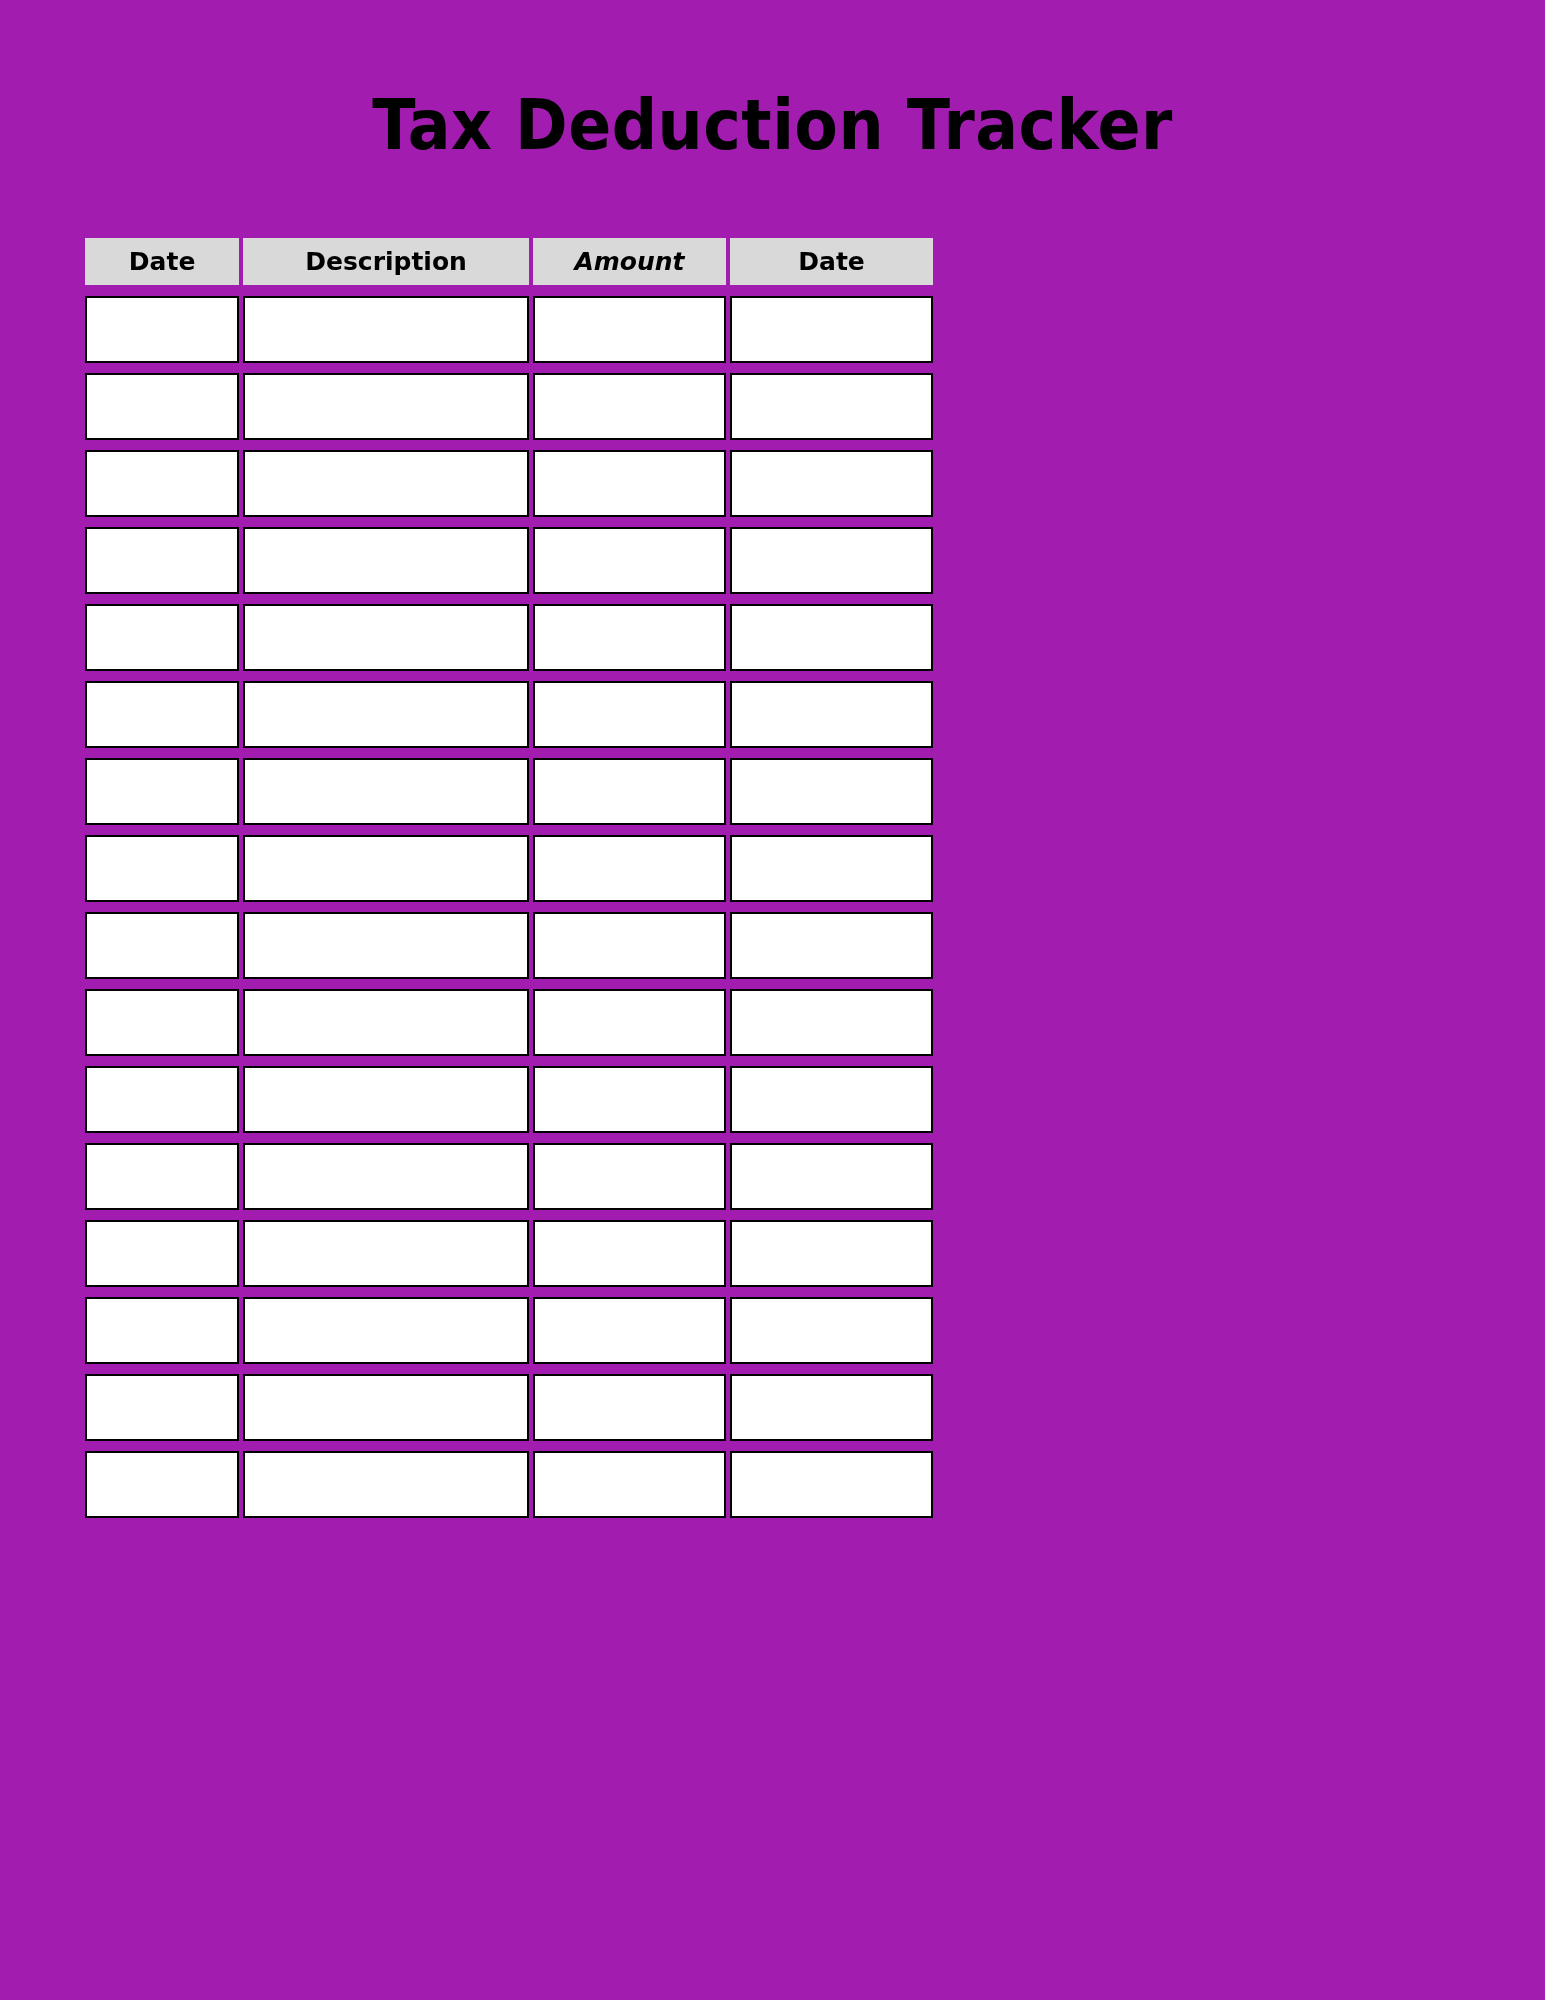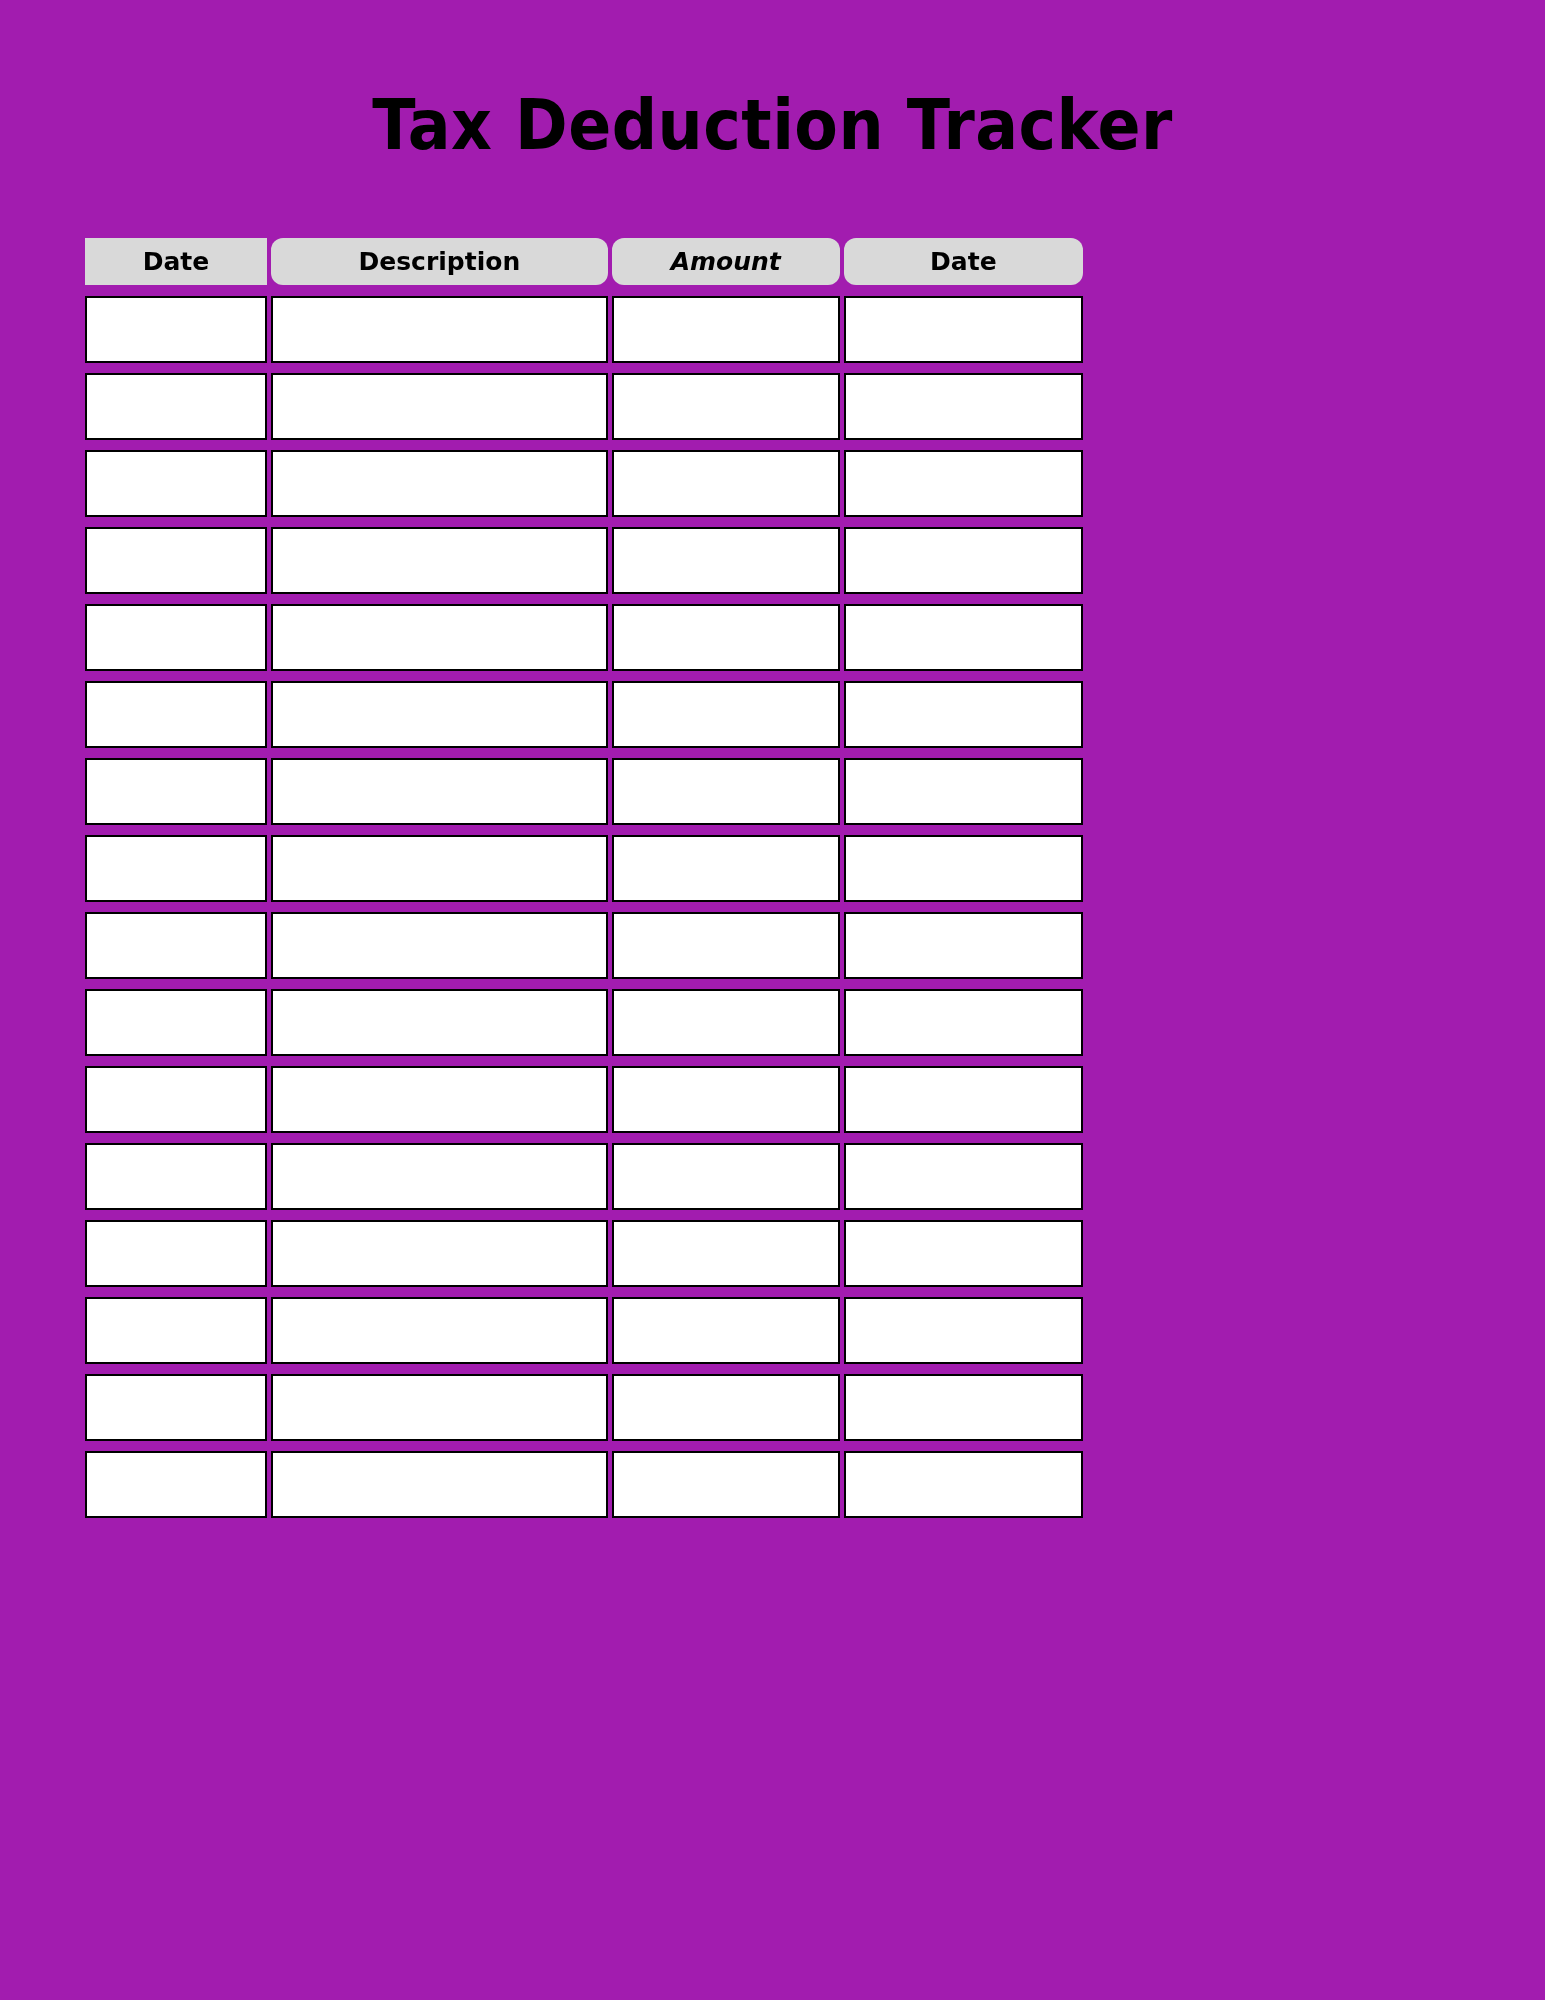--- a/index.html
+++ b/index.html
@@ -40,21 +40,21 @@
     transform: scaleX(0.92);
     transform-origin: center center;
     white-space: nowrap;
   }
 
   
   .table {
     position: absolute;
     left: 85px;
     top: 238px;
-    width: 998px;
+    width: 848px;
   }
 
   
   .thead {
     display: flex;
     width: 100%;
     height: 47px;
     margin-bottom: 11px;
   }
   .th {
@@ -63,21 +63,21 @@
     align-items: center;
     justify-content: center;
     font-family: "DejaVu Sans", "Liberation Sans", sans-serif;
     font-weight: 700;
     font-size: 25px;
     line-height: 26px;
     color: #000000;
     box-sizing: border-box;
     height: 47px;
   }
-  .th + .th { margin-left: 4px; border-radius: 12px; }
+  .th + .th { margin-left: 4px; }
 
   
   .tbody {
     display: block;
     width: 100%;
   }
   .row {
     display: flex;
     width: 100%;
     height: 67px;

